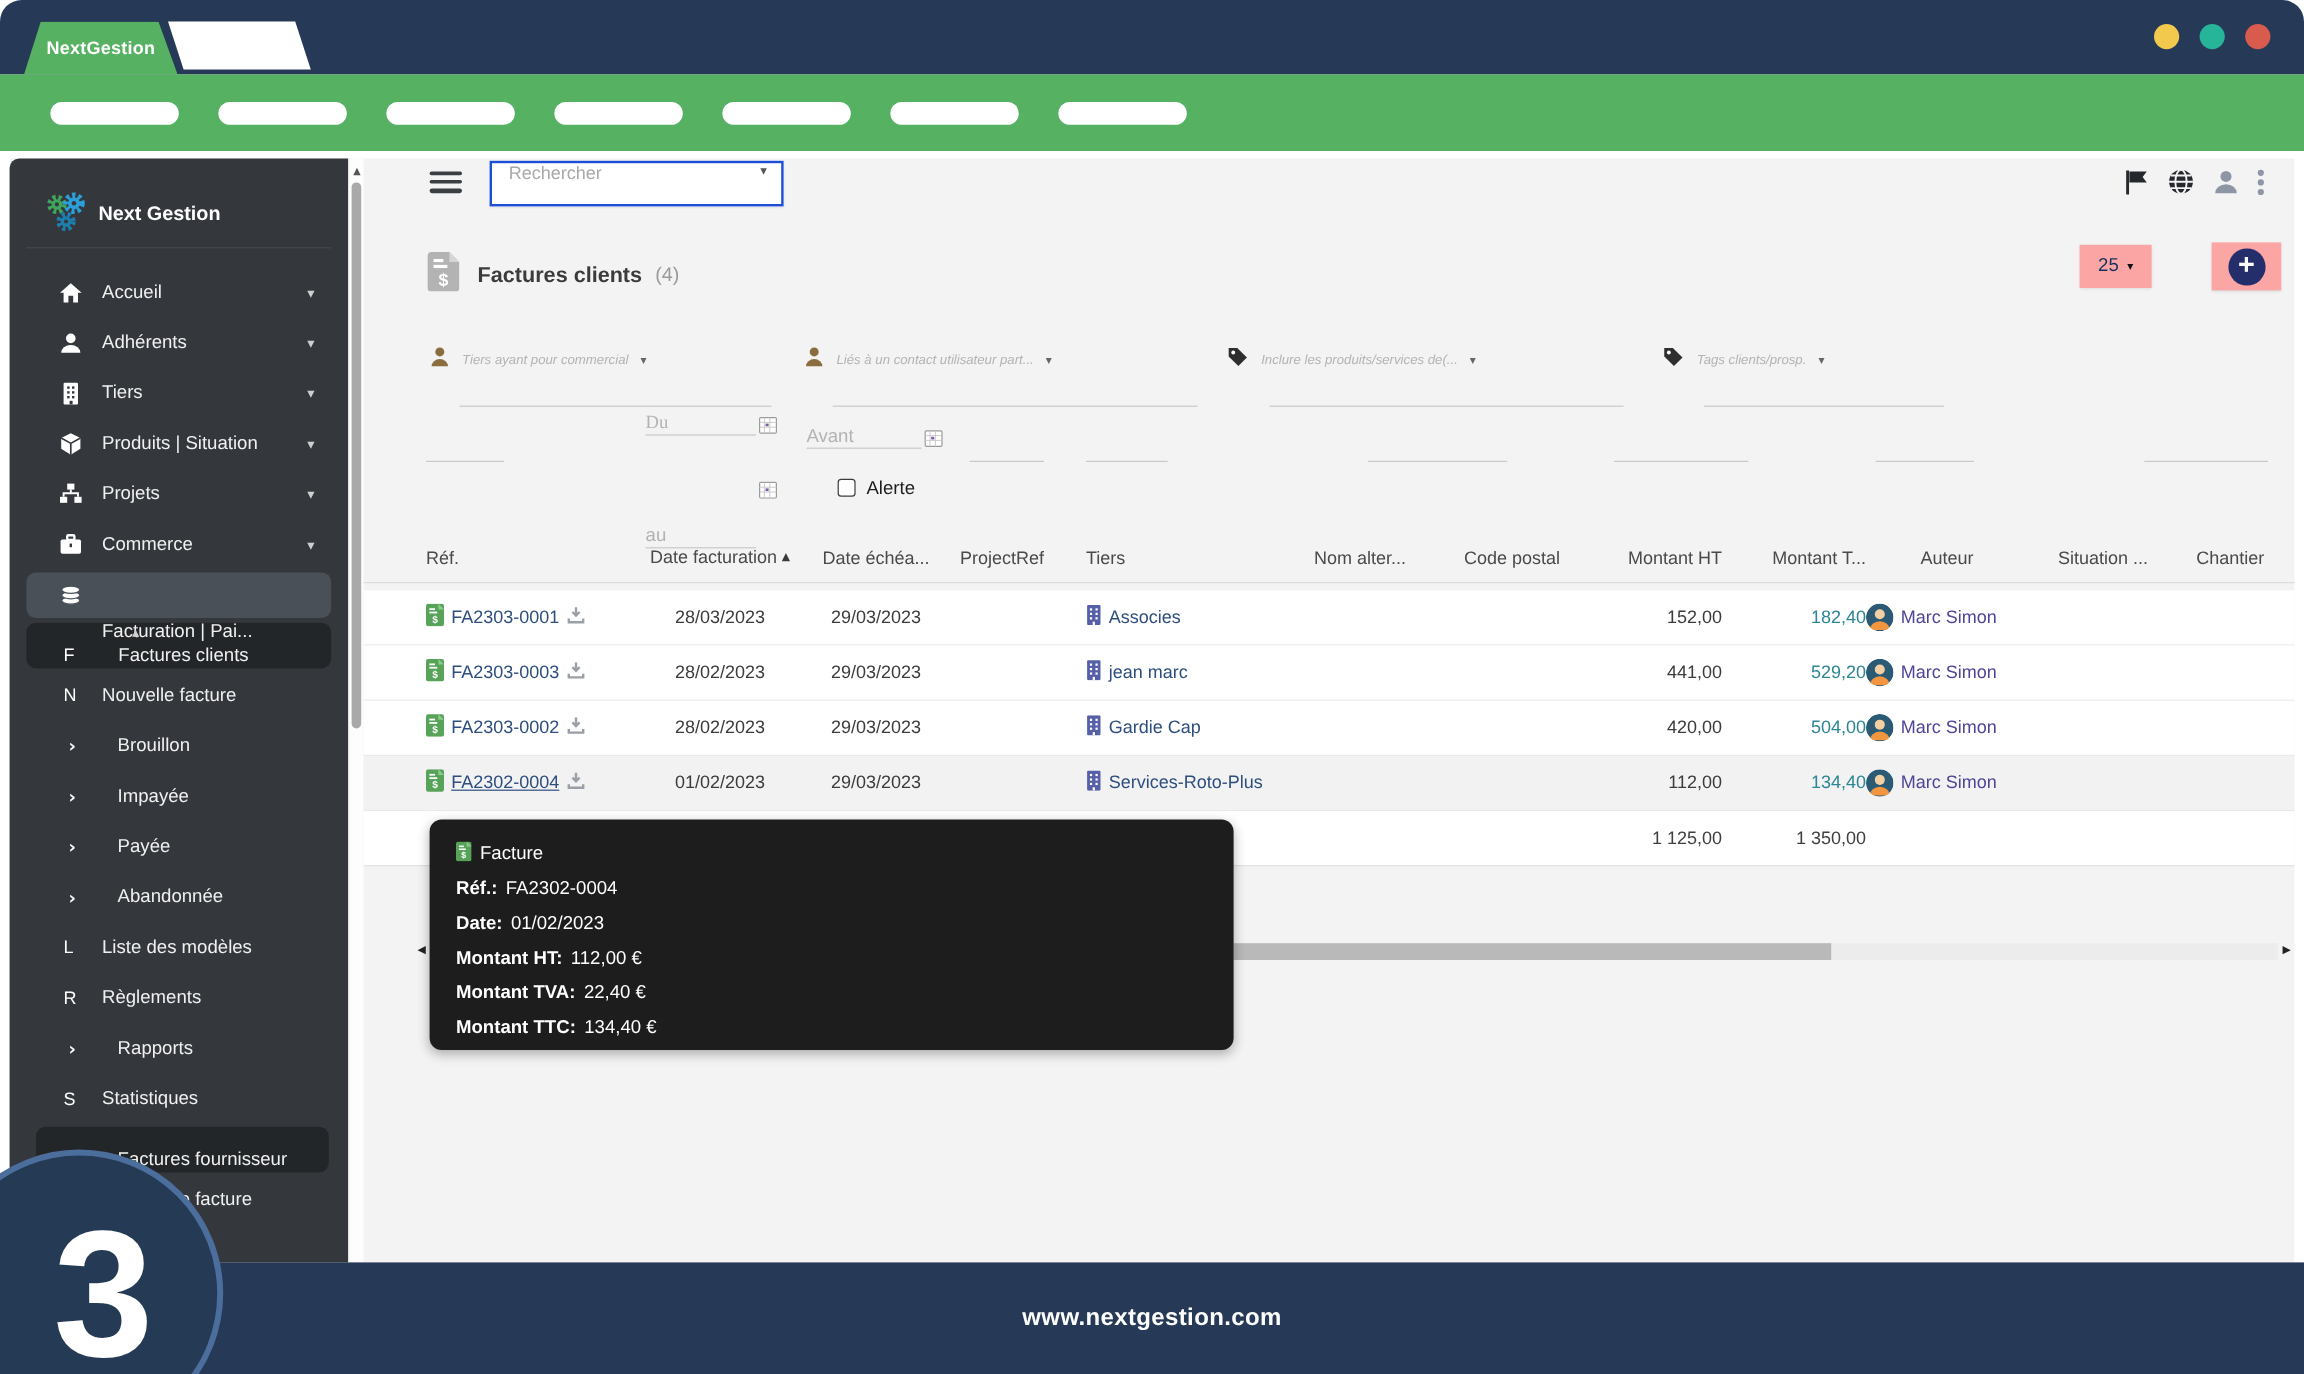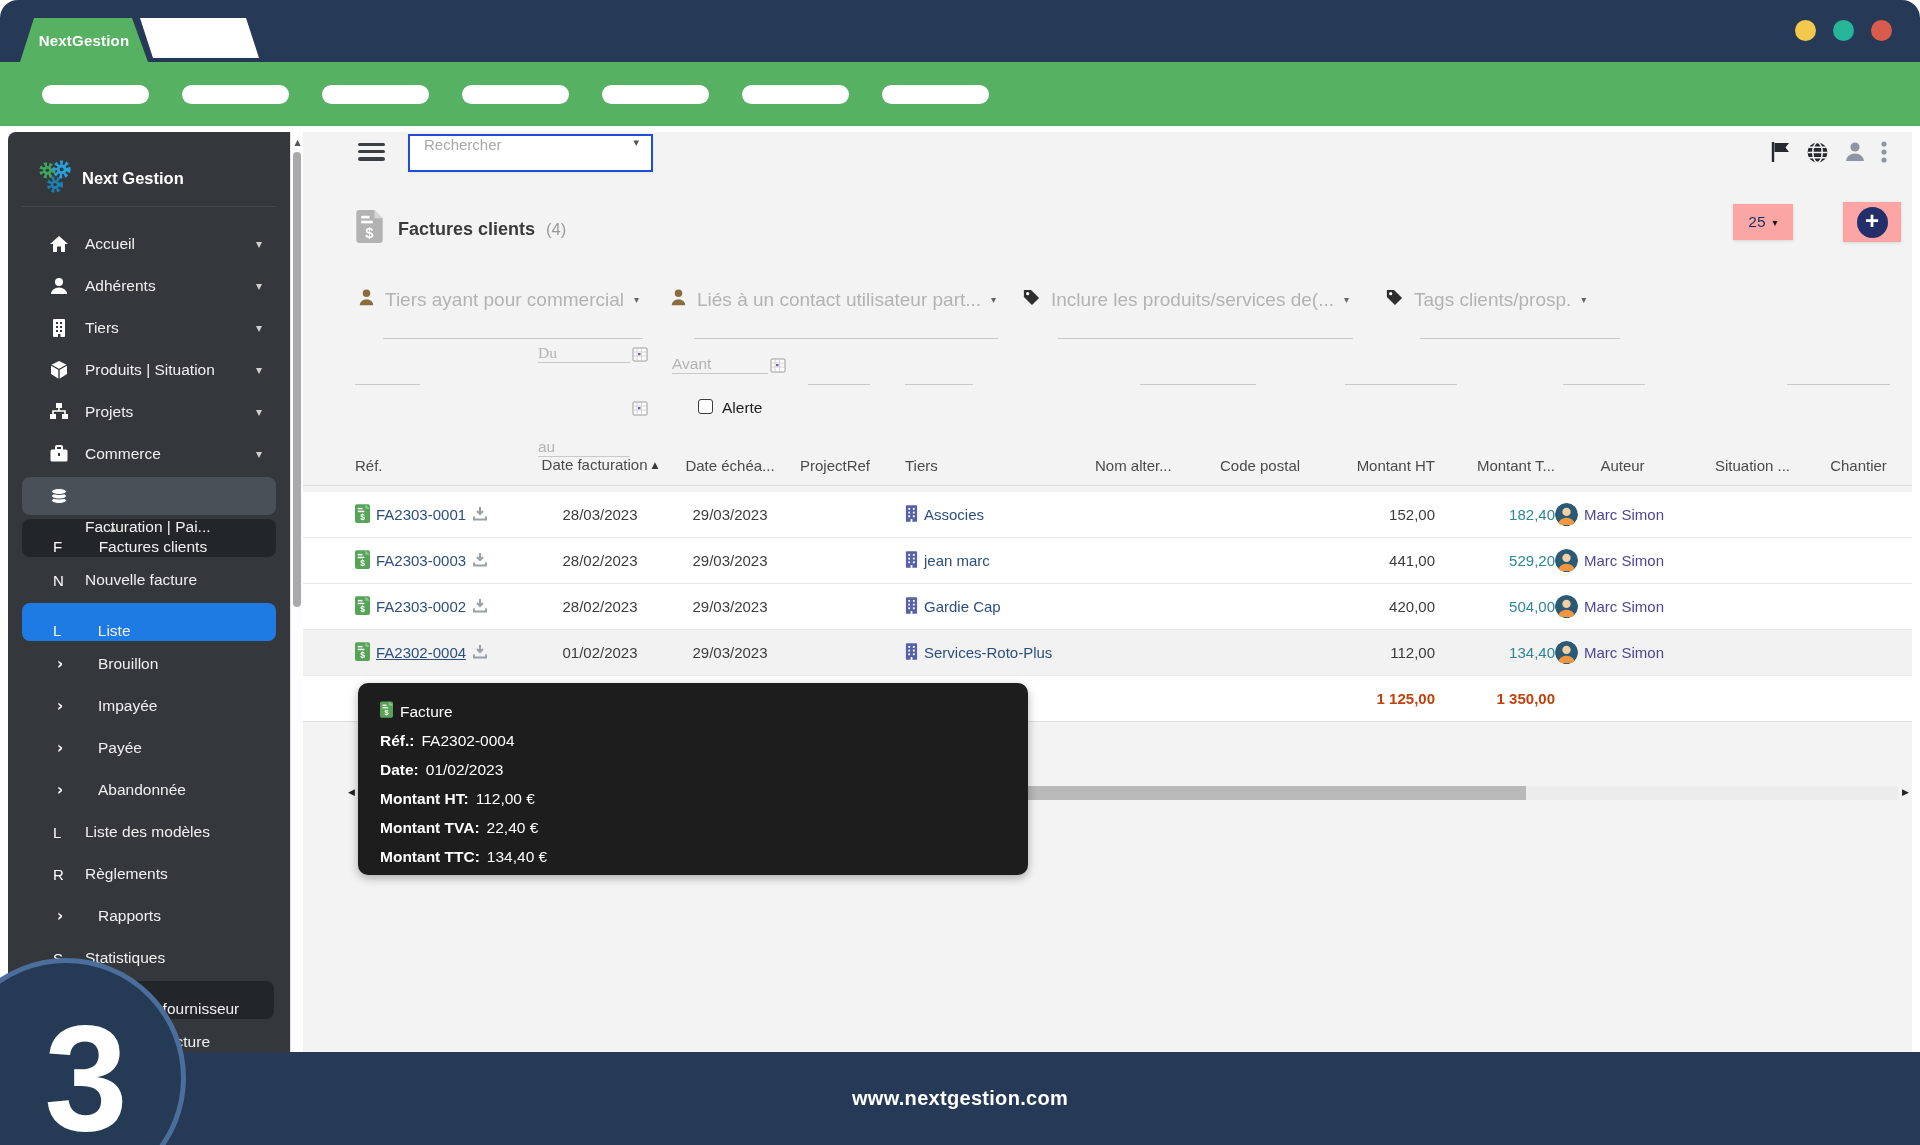--- a/index.html
+++ b/index.html
@@ -65,21 +65,21 @@
   .pg-count { left:546px; top:220px; font-size:16.5px; color:#9a9a9a; }
   .card { background:#fca5a5; box-shadow:0 1px 3px rgba(0,0,0,.12); }
   .sel25 { left:1733px; top:204px; width:60px; height:36px; display:flex; align-items:center; justify-content:center; gap:7px; cursor:pointer; }
   .sel25 .v { font-size:15.5px; color:#16325c; }
   .sel25 .caret { font-size:10px; color:#111; font-family:"DejaVu Sans", sans-serif; }
   .addcard { left:1843px; top:202px; width:58px; height:40px; display:flex; align-items:center; justify-content:center; cursor:pointer; }
   .addbtn { width:31px; height:31px; border-radius:50%; background:#232e6b; color:#fff; font-size:24px; font-weight:bold; display:flex; align-items:center; justify-content:center; line-height:1; padding-bottom:2px; }
 
   
   .f-group { position:absolute; display:flex; align-items:center; gap:10px; }
-  .f-label { font-size:19px; color:#b3b3b3; white-space:nowrap; }
+  .f-label { font-size:11px; color:#b3b3b3; white-space:nowrap;font-style:italic; }
   .f-caret { font-size:10px; color:#666; font-family:"DejaVu Sans", sans-serif; }
   .uline { position:absolute; border-bottom:1px solid #c9c9c9; }
   .f-input { position:absolute; border:0; border-bottom:1px solid #c9c9c9; background:transparent; outline:0; font-size:15.5px; color:#444; font-family:"Liberation Sans",sans-serif; }
   .f-input::placeholder { color:#b3b3b3; }
   .cal { position:absolute; }
   .chk { position:absolute; width:15px; height:15px; border:1.6px solid #3c3c3c; border-radius:3px; background:#fff; cursor:pointer; }
   .chk-label { position:absolute; font-size:15.5px; color:#1d1d1d; }
 
   
   .grid { display:grid; grid-template-columns:185px 120px 140px 105px 190px 125px 115px 100px 120px 135px 125px 87px; }
@@ -92,21 +92,21 @@
   .sort { font-size:9px; color:#3a3a3a; margin-left:4px; font-family:"DejaVu Sans", sans-serif; }
   .trow { left:303px; width:1609px; height:46px; background:#fff; border-bottom:1px solid #e9e9e9; }
   .trow.hov { background:#f2f2f3; }
   .td { font-size:15px; color:#3c3c3c; display:flex; align-items:center; gap:6px; white-space:nowrap; }
   .td a { color:#2d4e7e; text-decoration:none; cursor:pointer; }
   .td.teal { color:#2c8694; }
   .td .author { color:#4f4597; cursor:pointer; }
   .hov .refcell a { text-decoration:underline; }
   .avatar { width:23px; height:23px; border-radius:50%; overflow:hidden; flex:none; }
   .totrow { left:303px; top:676px; width:1609px; height:46px; background:#fff; border-bottom:1px solid #dcdcdc; }
-  .tot { font-size:15px; color:#c2410c; display:flex; align-items:center; justify-content:flex-end;font-weight:bold; }
+  .tot { font-size:15px; color:#404040; display:flex; align-items:center; justify-content:flex-end; }
 
   
   .hsb-track { left:360px; top:786px; width:1538px; height:14px; background:#ececec; }
   .hsb-thumb { left:1028px; top:786px; width:498px; height:14px; background:#b9b9b9; }
   .hsb-arrow { top:787px; font-size:9px; color:#222; font-family:"DejaVu Sans", sans-serif; }
 
   
   .tooltip { left:358px; top:683px; width:670px; height:192px; background:#1d1d1d; border-radius:10px; z-index:50; color:#fff; padding:14px 22px; box-shadow:0 3px 10px rgba(0,0,0,.3); }
   .tt-line { height:29px; display:flex; align-items:center; gap:7px; font-size:15.5px; }
   .tt-title { }
@@ -260,25 +260,20 @@
         <div class="hl hl-dark"></div>
         <span class="sub-prefix z1">F</span>
         <span class="sub-label z1">Factures clients</span>
       </div>
 
       <div class="nav-item">
         <span class="sub-prefix">N</span>
         <span class="sub-label">Nouvelle facture</span>
       </div>
 
-      <div class="nav-item">
-        <div class="hl hl-blue"></div>
-        <span class="sub-prefix z1">L</span>
-        <span class="sub-label z1">Liste</span>
-      </div>
 
       <div class="nav-item indent">
         <span class="sub-prefix">›</span>
         <span class="sub-label">Brouillon</span>
       </div>
 
       <div class="nav-item indent">
         <span class="sub-prefix">›</span>
         <span class="sub-label">Impayée</span>
       </div>

